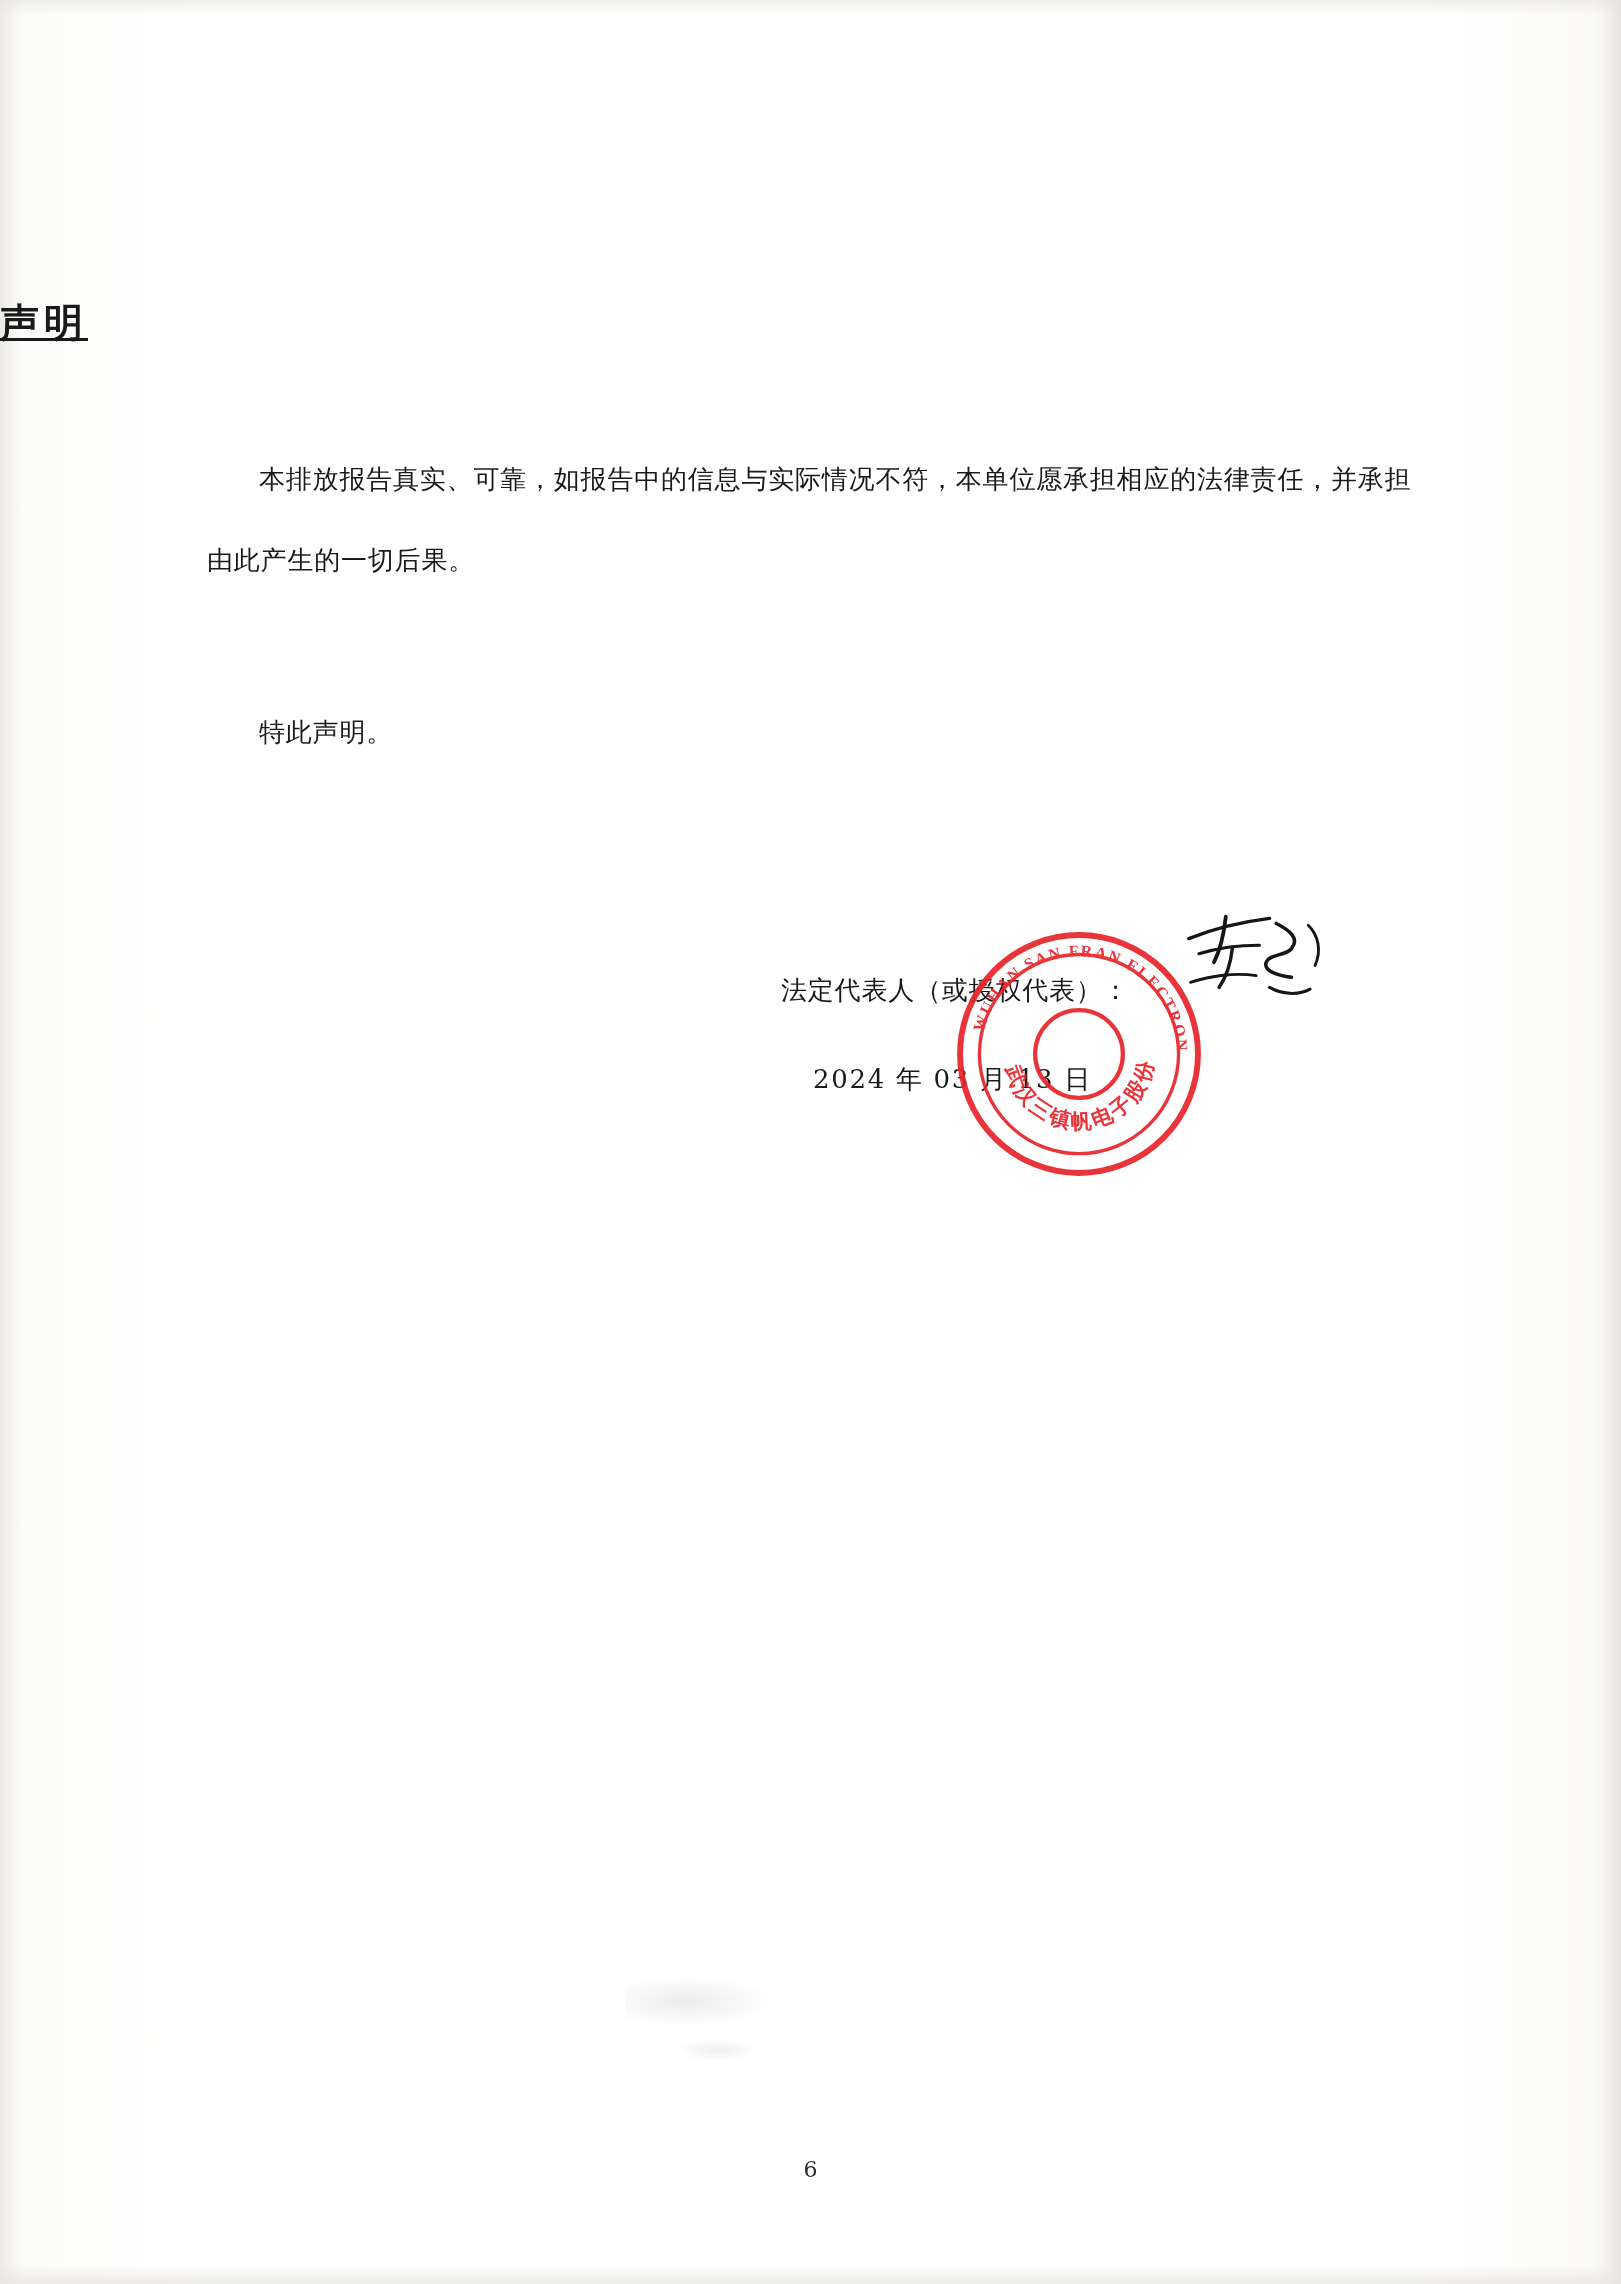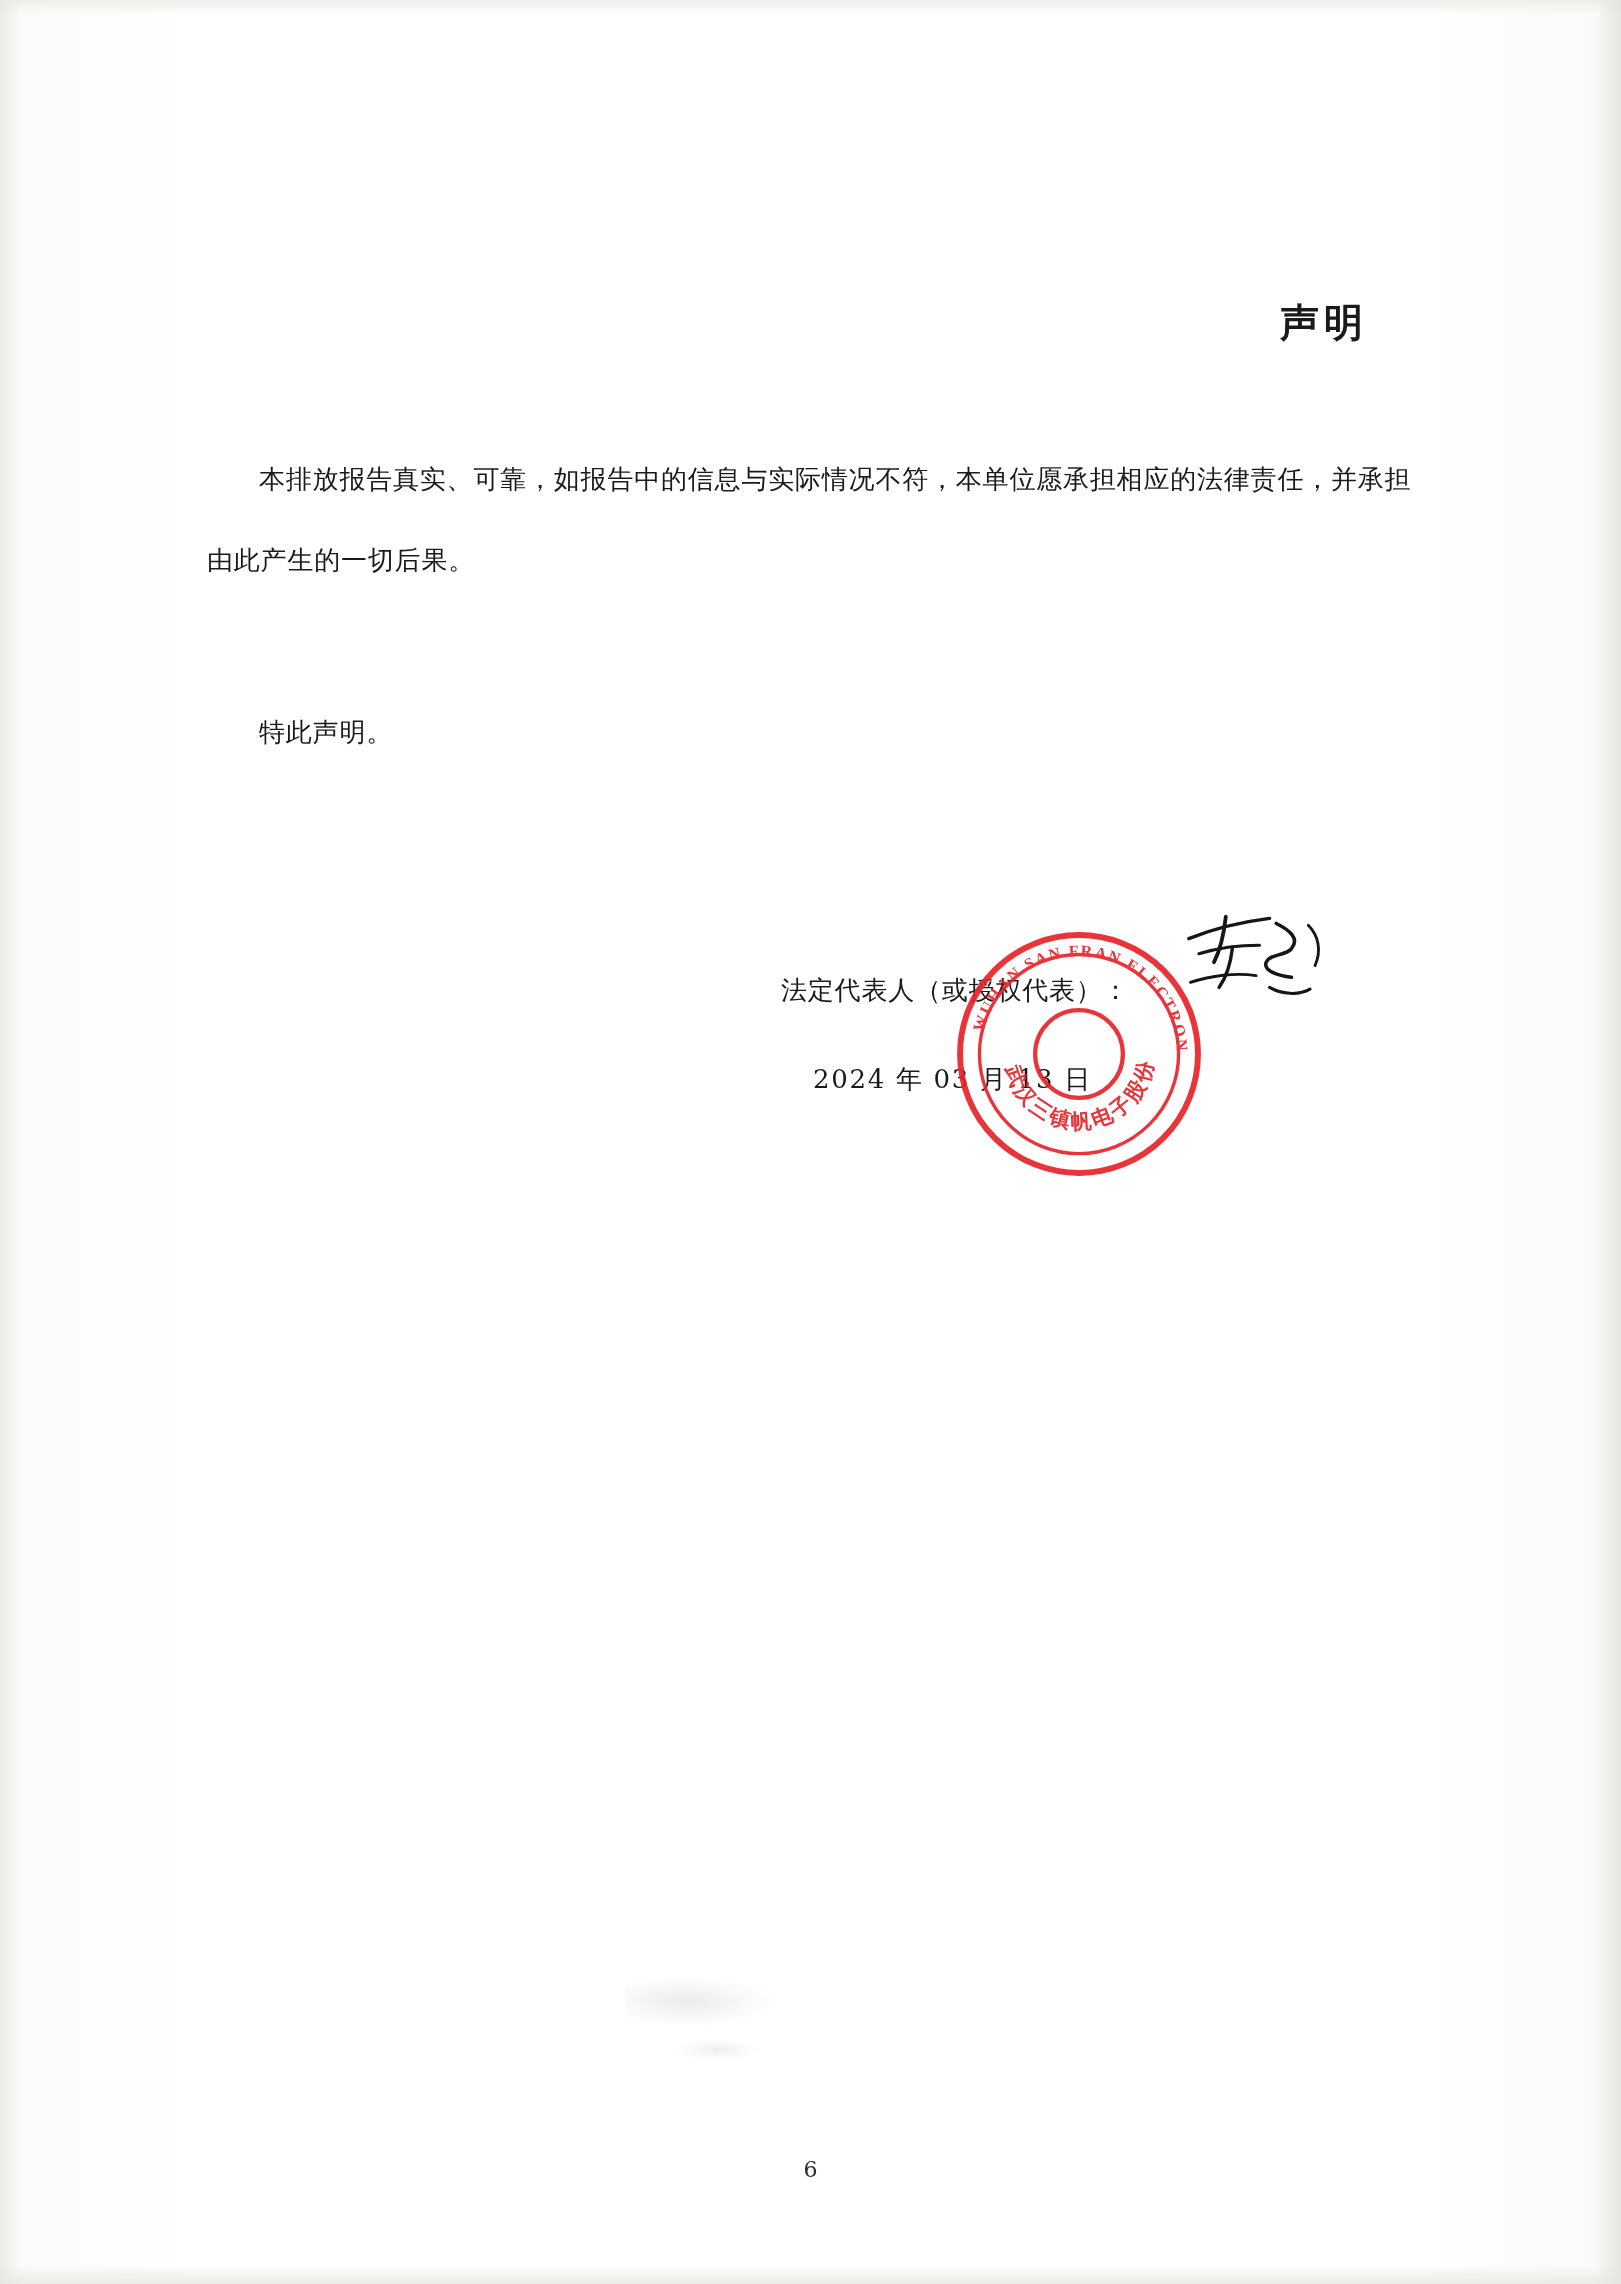--- a/index.html
+++ b/index.html
@@ -50,25 +50,26 @@
     background: linear-gradient(to top, #e8e6e1, rgba(255,255,255,0));
     opacity: .8;
     pointer-events: none;
   }
 
   .doc-title {
     position: absolute;
     top: 270px;
     left: 0;
     width: 1368px;
-    text-align: right;
+    text-align: left;
     font-size: 39px;
     font-weight: bold;
     letter-spacing: 5px;
     font-family: "DejaVu Serif", serif;
+    text-decoration: underline;
   }
 
   .body-text {
     position: absolute;
     left: 207px;
     width: 1207px;
     font-size: 26px;
     line-height: 81px;
     letter-spacing: 0.8px;
     font-family: "DejaVu Serif", serif;

